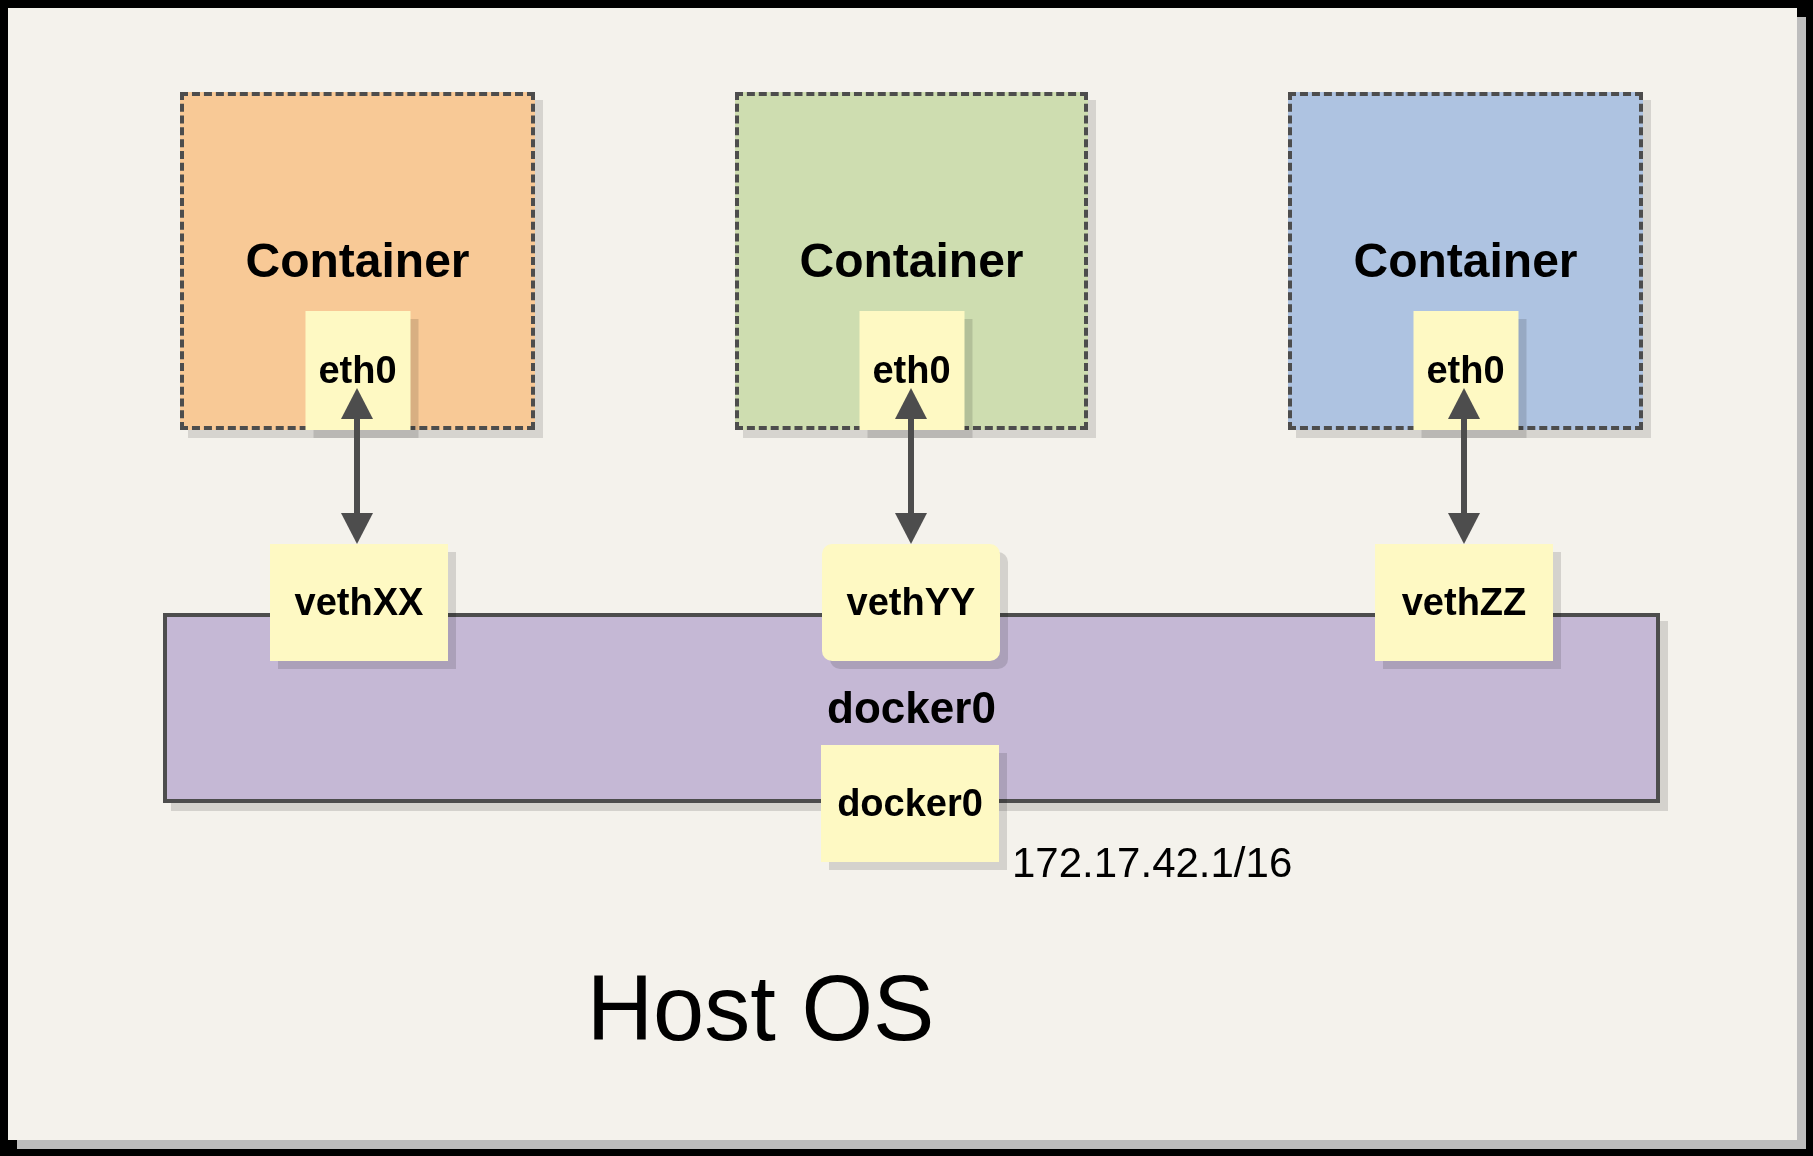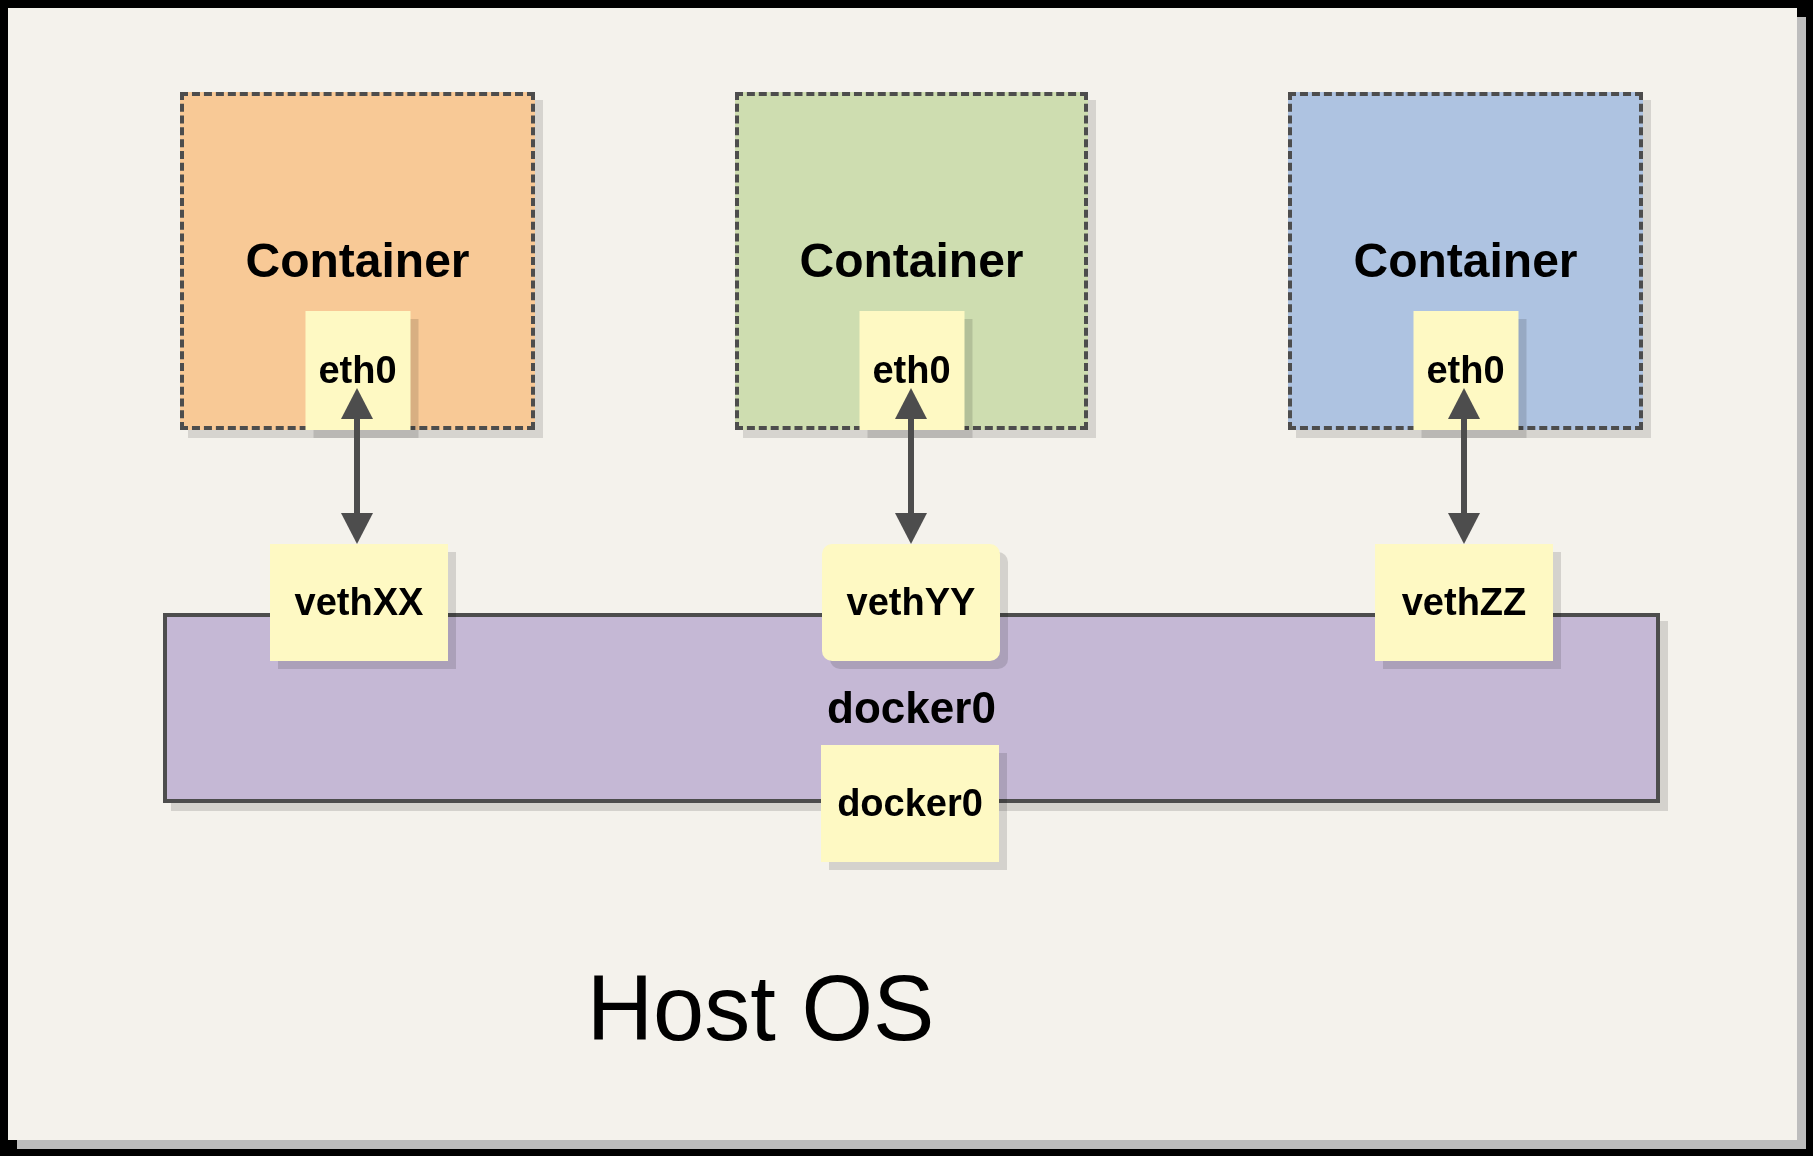--- a/index.html
+++ b/index.html
@@ -162,15 +162,16 @@
     <div class="note eth-note">eth0</div>
   </div>
   <svg class="arrow arrow-3" viewBox="0 0 40 156" xmlns="http://www.w3.org/2000/svg">
     <polygon points="20,0 4,31 36,31" fill="#4D4D4D"></polygon>
     <rect x="17" y="26" width="6" height="104" fill="#4D4D4D"></rect>
     <polygon points="20,156 4,125 36,125" fill="#4D4D4D"></polygon>
   </svg>
   <div class="note veth-note veth-3">vethZZ</div>
 
   <div class="note bridge-note">docker0</div>
+  <div class="ip-text">172.17.42.1/16</div>
 
   <div class="host-label">Host OS</div>
 </div>
 
 </body></html>

